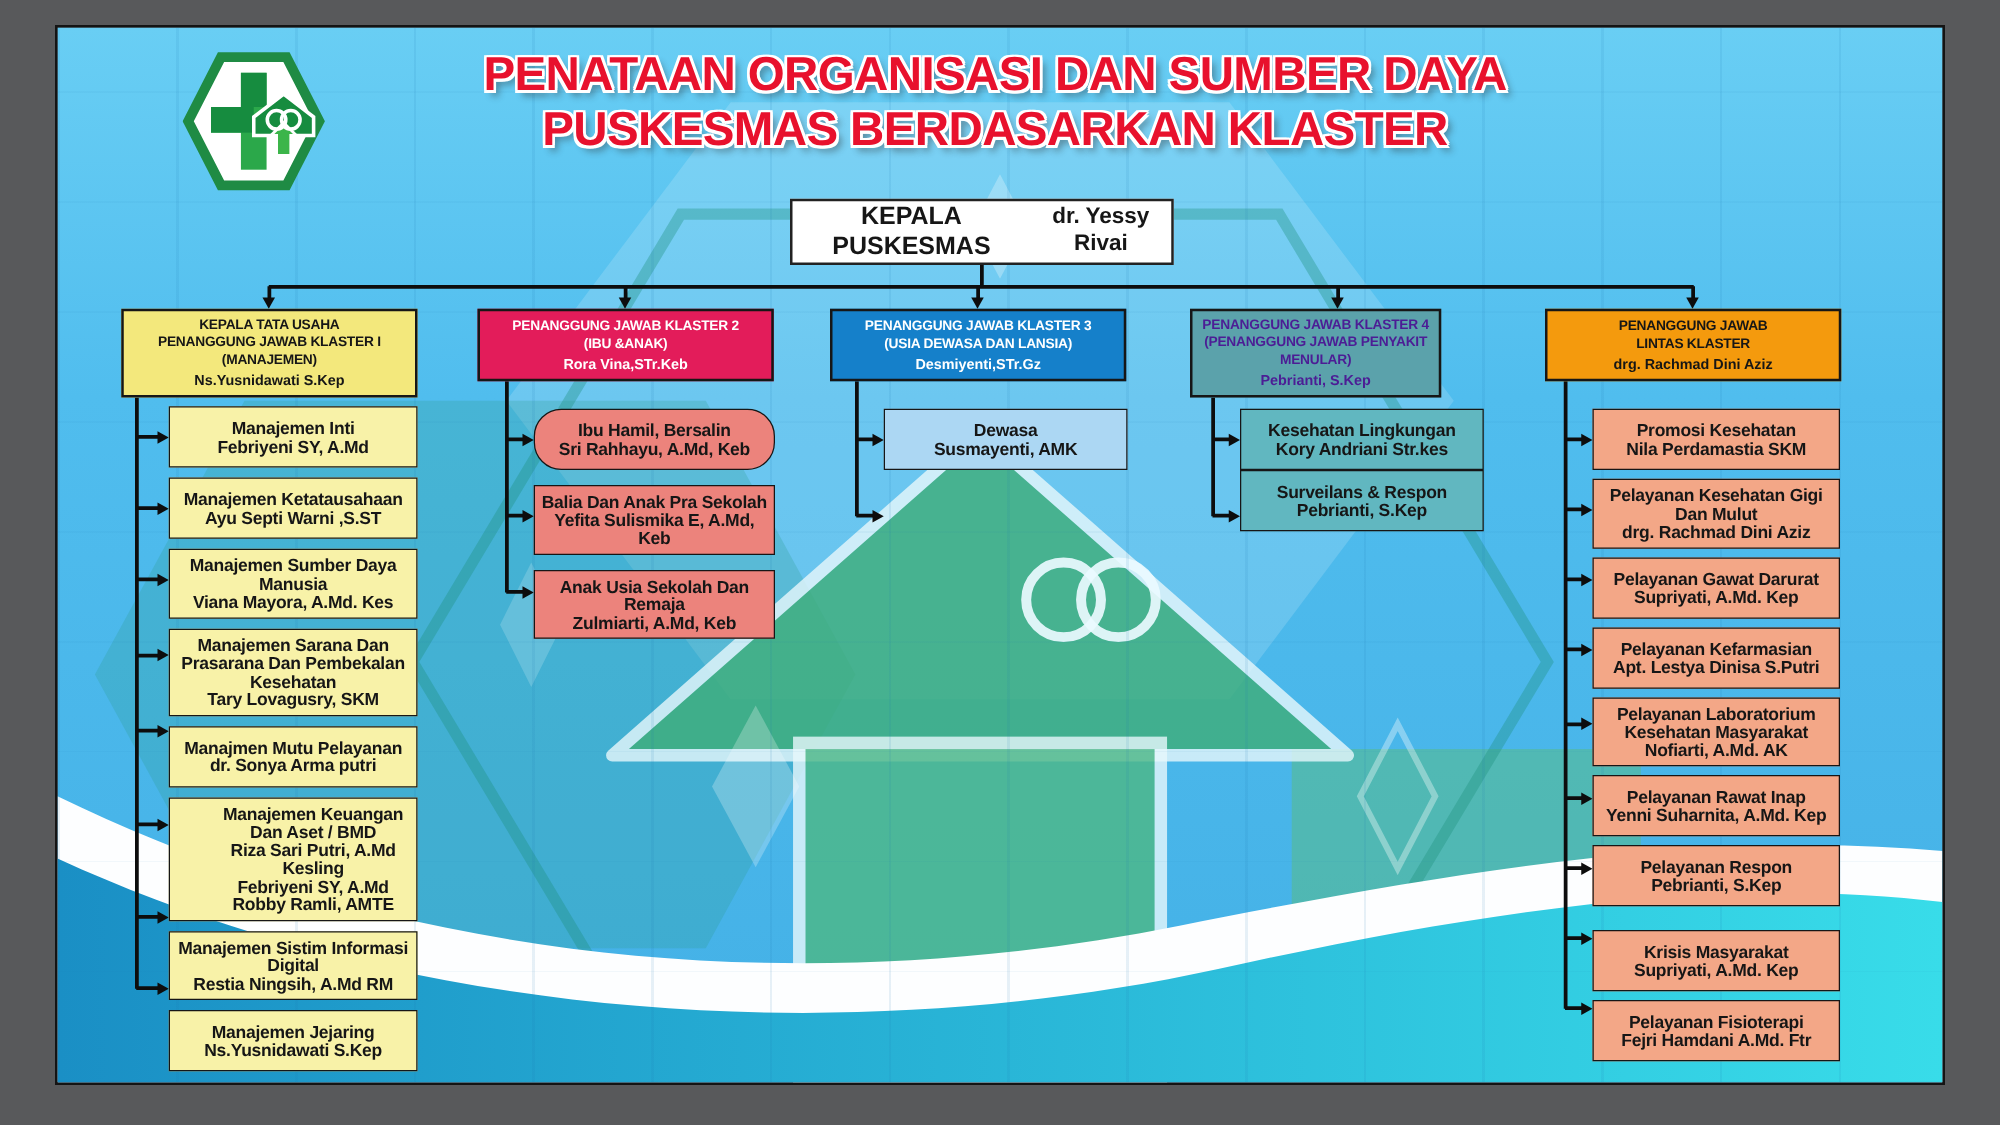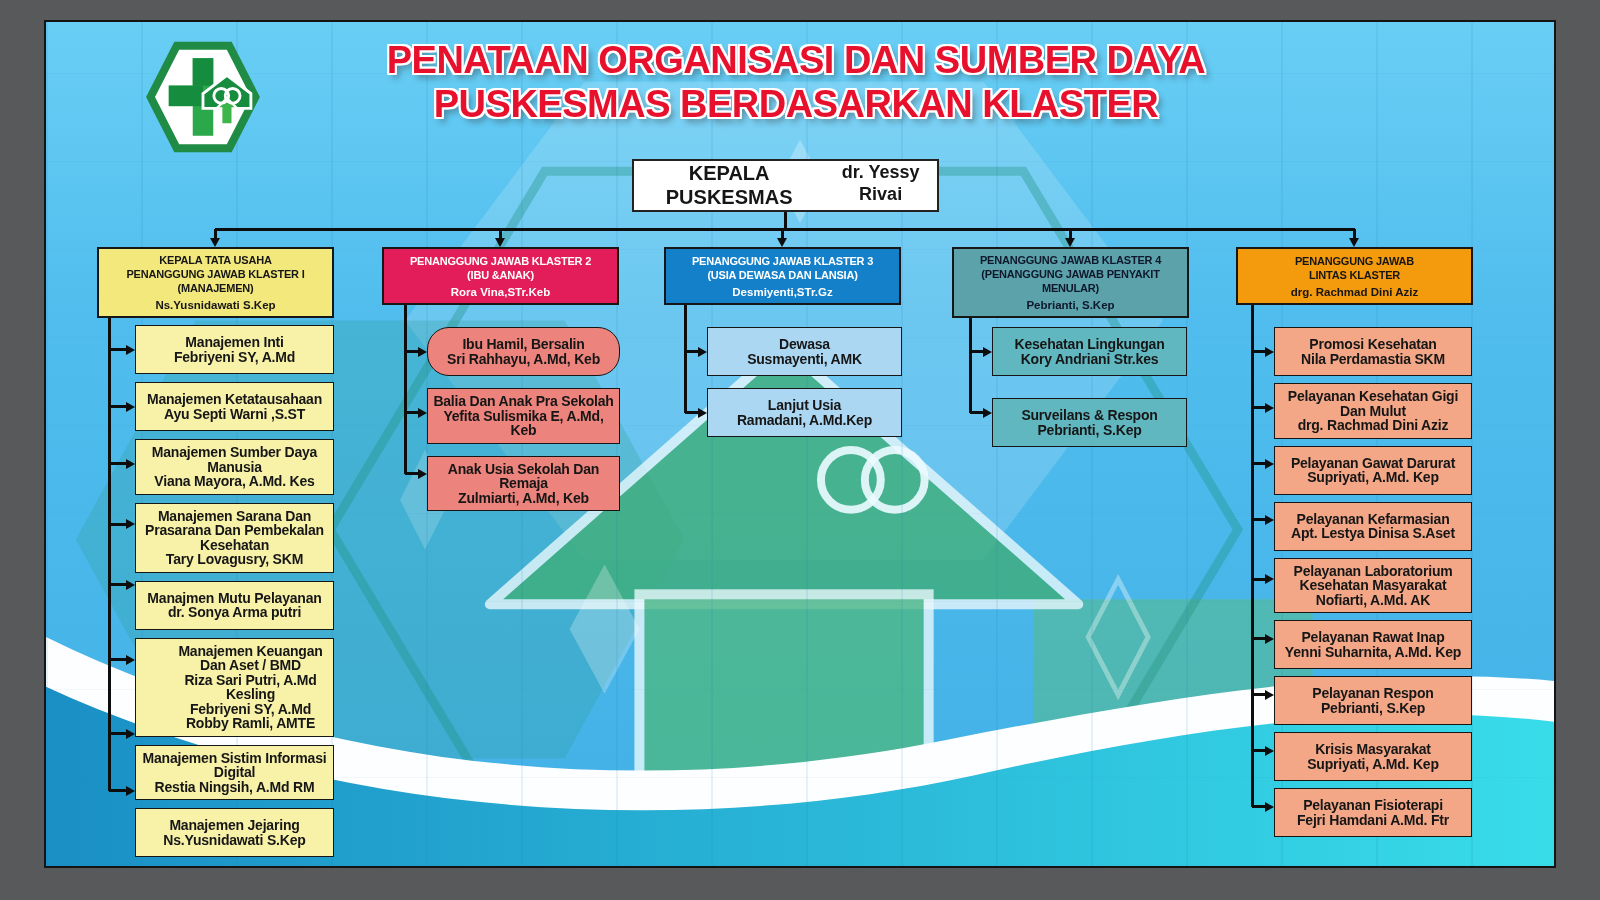--- a/index.html
+++ b/index.html
@@ -233,31 +233,27 @@
       <div class="org-header" style="left: 618px; top: 225px; width: 237px; background: rgb(21, 128, 202); color: rgb(255, 255, 255);">
         <div class="hdr-line">PENANGGUNG JAWAB KLASTER 3</div>
         <div class="hdr-line">(USIA DEWASA DAN LANSIA)</div>
         <div class="hdr-name">Desmiyenti,STr.Gz</div>
       </div>
       <div class="items" style="left: 661px; top: 305px; width: 195px; row-gap: 12px;">
         <div class="org-box" style="background: rgb(172, 215, 243);">
           <div class="box-line">Dewasa</div>
           <div class="box-line">Susmayenti, AMK</div>
         </div>
-        <div class="org-box" style="background: rgb(172, 215, 243);">
-          <div class="box-line">Lanjut Usia</div>
-          <div class="box-line">Ramadani, A.Md.Kep</div>
-        </div>
-      </div>
-      <div class="org-header" style="left: 906px; top: 225px; width: 237px; background: rgb(91, 162, 171); color: #0f172a;">
+      </div>
+      <div class="org-header" style="left: 906px; top: 225px; width: 201px; background: rgb(91, 162, 171); color: #4c1d95;">
         <div class="hdr-line">PENANGGUNG JAWAB KLASTER 4</div>
         <div class="hdr-line">(PENANGGUNG JAWAB PENYAKIT MENULAR)</div>
         <div class="hdr-name">Pebrianti, S.Kep</div>
       </div>
-      <div class="items" style="left: 946px; top: 305px; width: 195px; row-gap: 22px;">
+      <div class="items" style="left: 946px; top: 305px; width: 195px; row-gap: 0;">
         <div class="org-box" style="background: rgb(97, 183, 192);">
           <div class="box-line">Kesehatan Lingkungan</div>
           <div class="box-line">Kory Andriani Str.kes</div>
         </div>
         <div class="org-box" style="background: rgb(97, 183, 192);">
           <div class="box-line">Surveilans &amp; Respon</div>
           <div class="box-line">Pebrianti, S.Kep</div>
         </div>
       </div>
       <div class="org-header" style="left: 1190px; top: 225px; width: 237px; background: rgb(244, 154, 13); color: rgb(22, 22, 22);">
@@ -273,36 +269,36 @@
         <div class="org-box" style="background: rgb(243, 167, 135);">
           <div class="box-line">Pelayanan Kesehatan Gigi Dan Mulut</div>
           <div class="box-line">drg. Rachmad Dini Aziz</div>
         </div>
         <div class="org-box" style="background: rgb(243, 167, 135);">
           <div class="box-line">Pelayanan Gawat Darurat</div>
           <div class="box-line">Supriyati, A.Md. Kep</div>
         </div>
         <div class="org-box" style="background: rgb(243, 167, 135);">
           <div class="box-line">Pelayanan Kefarmasian</div>
-          <div class="box-line">Apt. Lestya Dinisa S.Aset</div>
+          <div class="box-line">Apt. Lestya Dinisa S.Putri</div>
         </div>
         <div class="org-box" style="background: rgb(243, 167, 135);">
           <div class="box-line">Pelayanan Laboratorium</div>
           <div class="box-line">Kesehatan Masyarakat</div>
           <div class="box-line">Nofiarti, A.Md. AK</div>
         </div>
         <div class="org-box" style="background: rgb(243, 167, 135);">
           <div class="box-line">Pelayanan Rawat Inap</div>
           <div class="box-line">Yenni Suharnita, A.Md. Kep</div>
         </div>
         <div class="org-box" style="background: rgb(243, 167, 135);">
           <div class="box-line">Pelayanan Respon</div>
           <div class="box-line">Pebrianti, S.Kep</div>
         </div>
-        <div class="org-box" style="background: rgb(243, 167, 135);">
+        <div class="org-box" style="background: rgb(243, 167, 135); margin-top: 12px;">
           <div class="box-line">Krisis Masyarakat</div>
           <div class="box-line">Supriyati, A.Md. Kep</div>
         </div>
         <div class="org-box" style="background: rgb(243, 167, 135);">
           <div class="box-line">Pelayanan Fisioterapi</div>
           <div class="box-line">Fejri Hamdani A.Md. Ftr</div>
         </div>
       </div>
     </div>
 </div>

